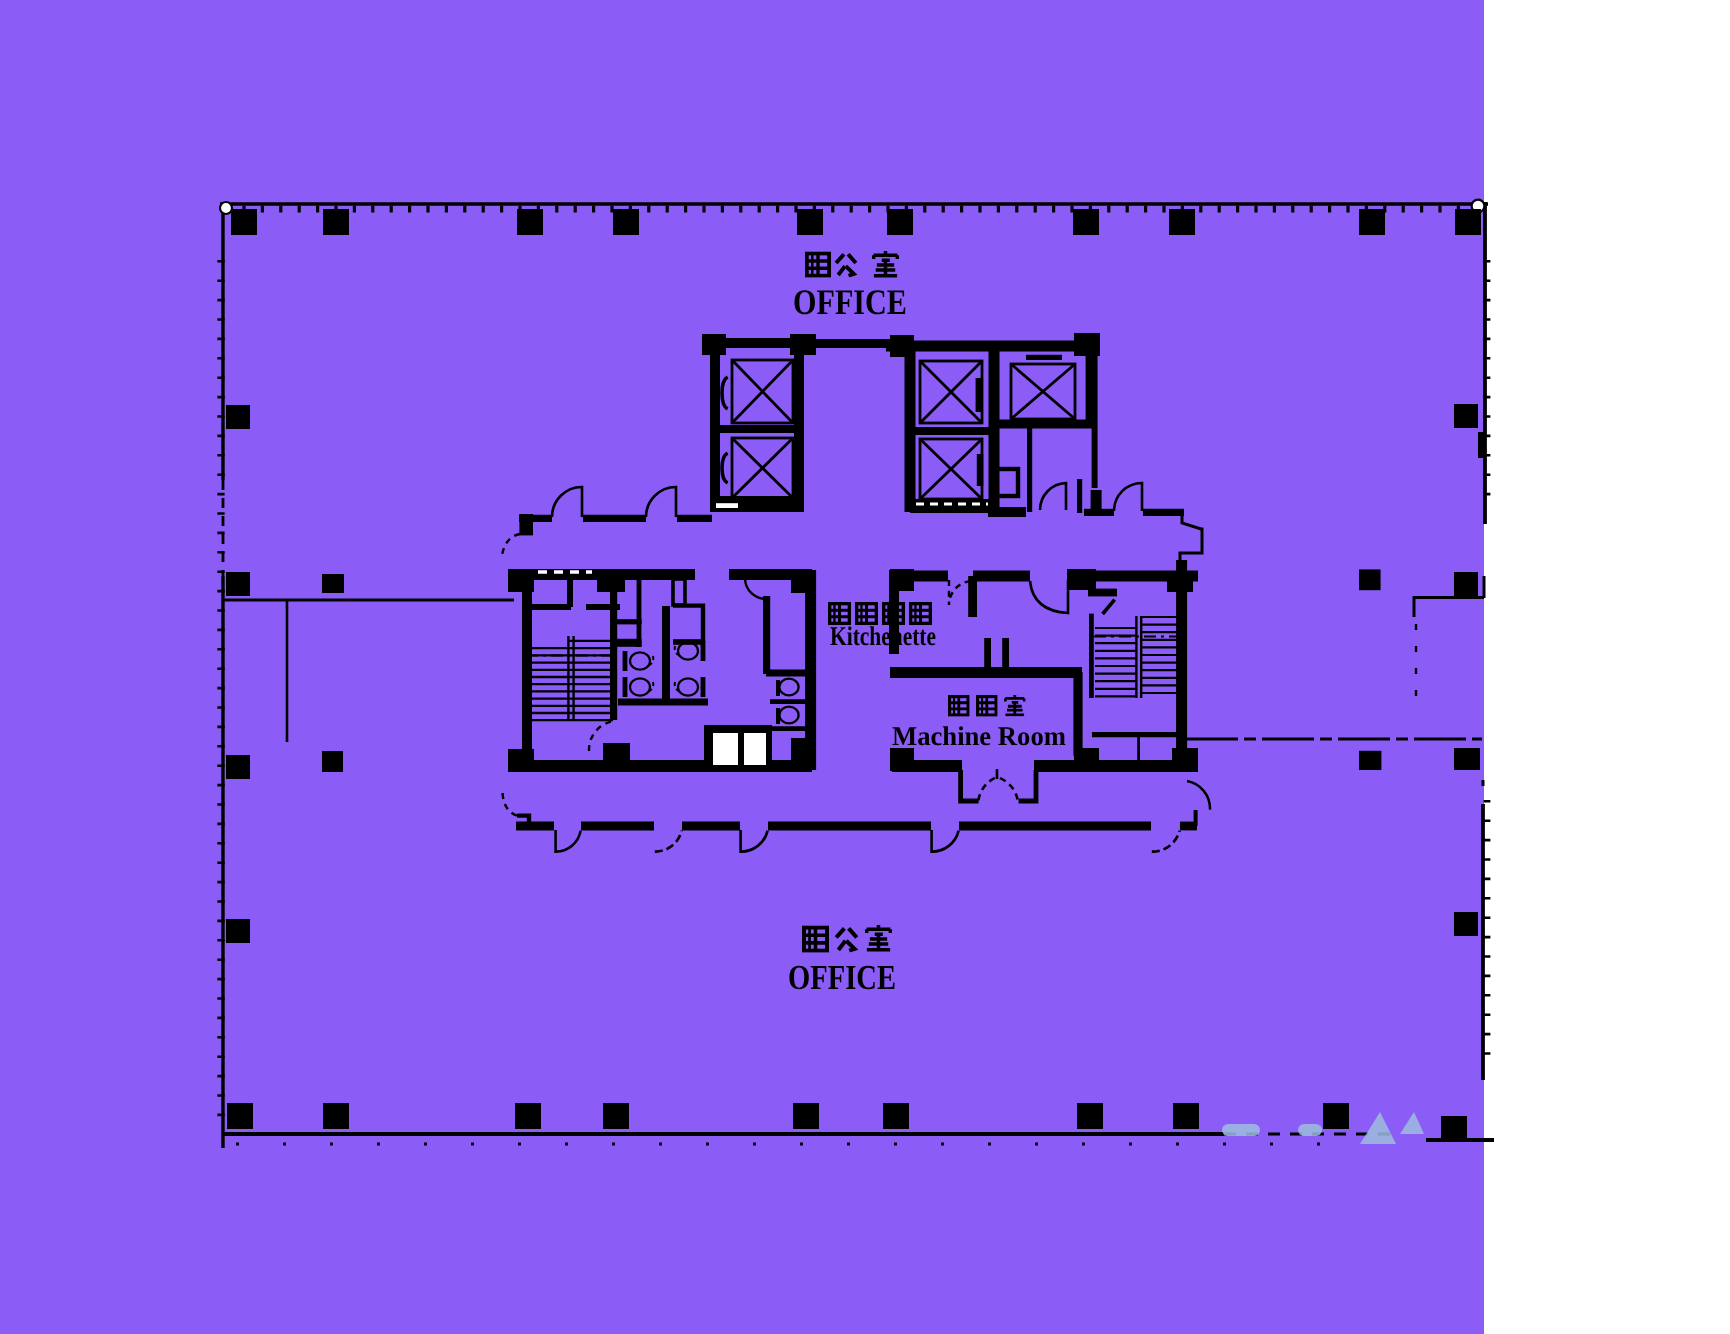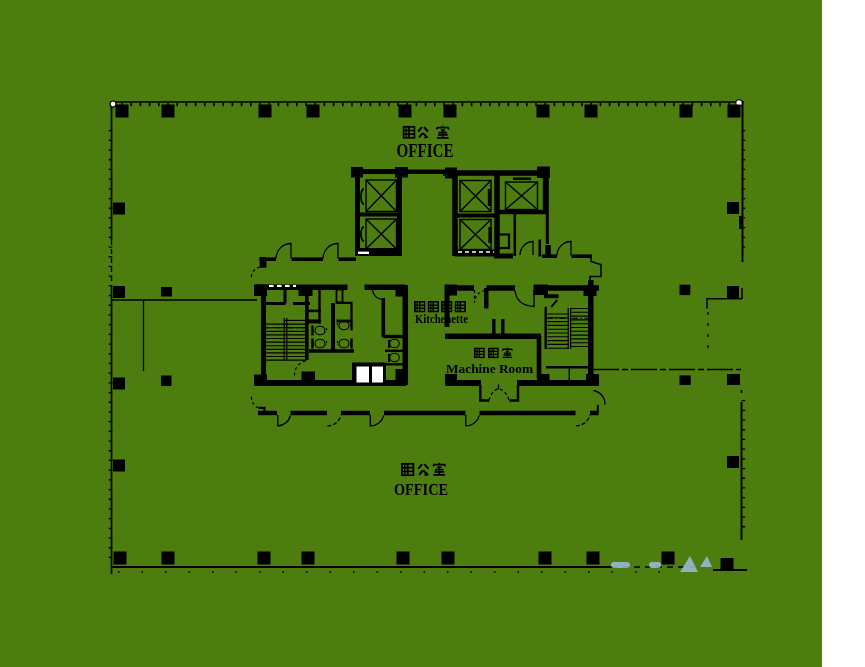--- a/index.html
+++ b/index.html
@@ -1,16 +1,16 @@
 <!DOCTYPE html>
 <html><head>
 <meta charset="utf-8">
 <style>
 html,body{margin:0;padding:0;background:#ffffff;}
-#plan{position:relative;width:822px;height:667px;background:#4d7c0f;
+#plan{position:relative;width:742px;height:667px;background:#8b5cf6;
 font-family:"Liberation Sans", sans-serif;}
 svg{position:absolute;top:0;left:0;}
 </style>
 </head>
 <body>
 
 <div id="plan">
 <svg width="865" height="667" viewBox="0 0 865 667">
 <defs>
 

